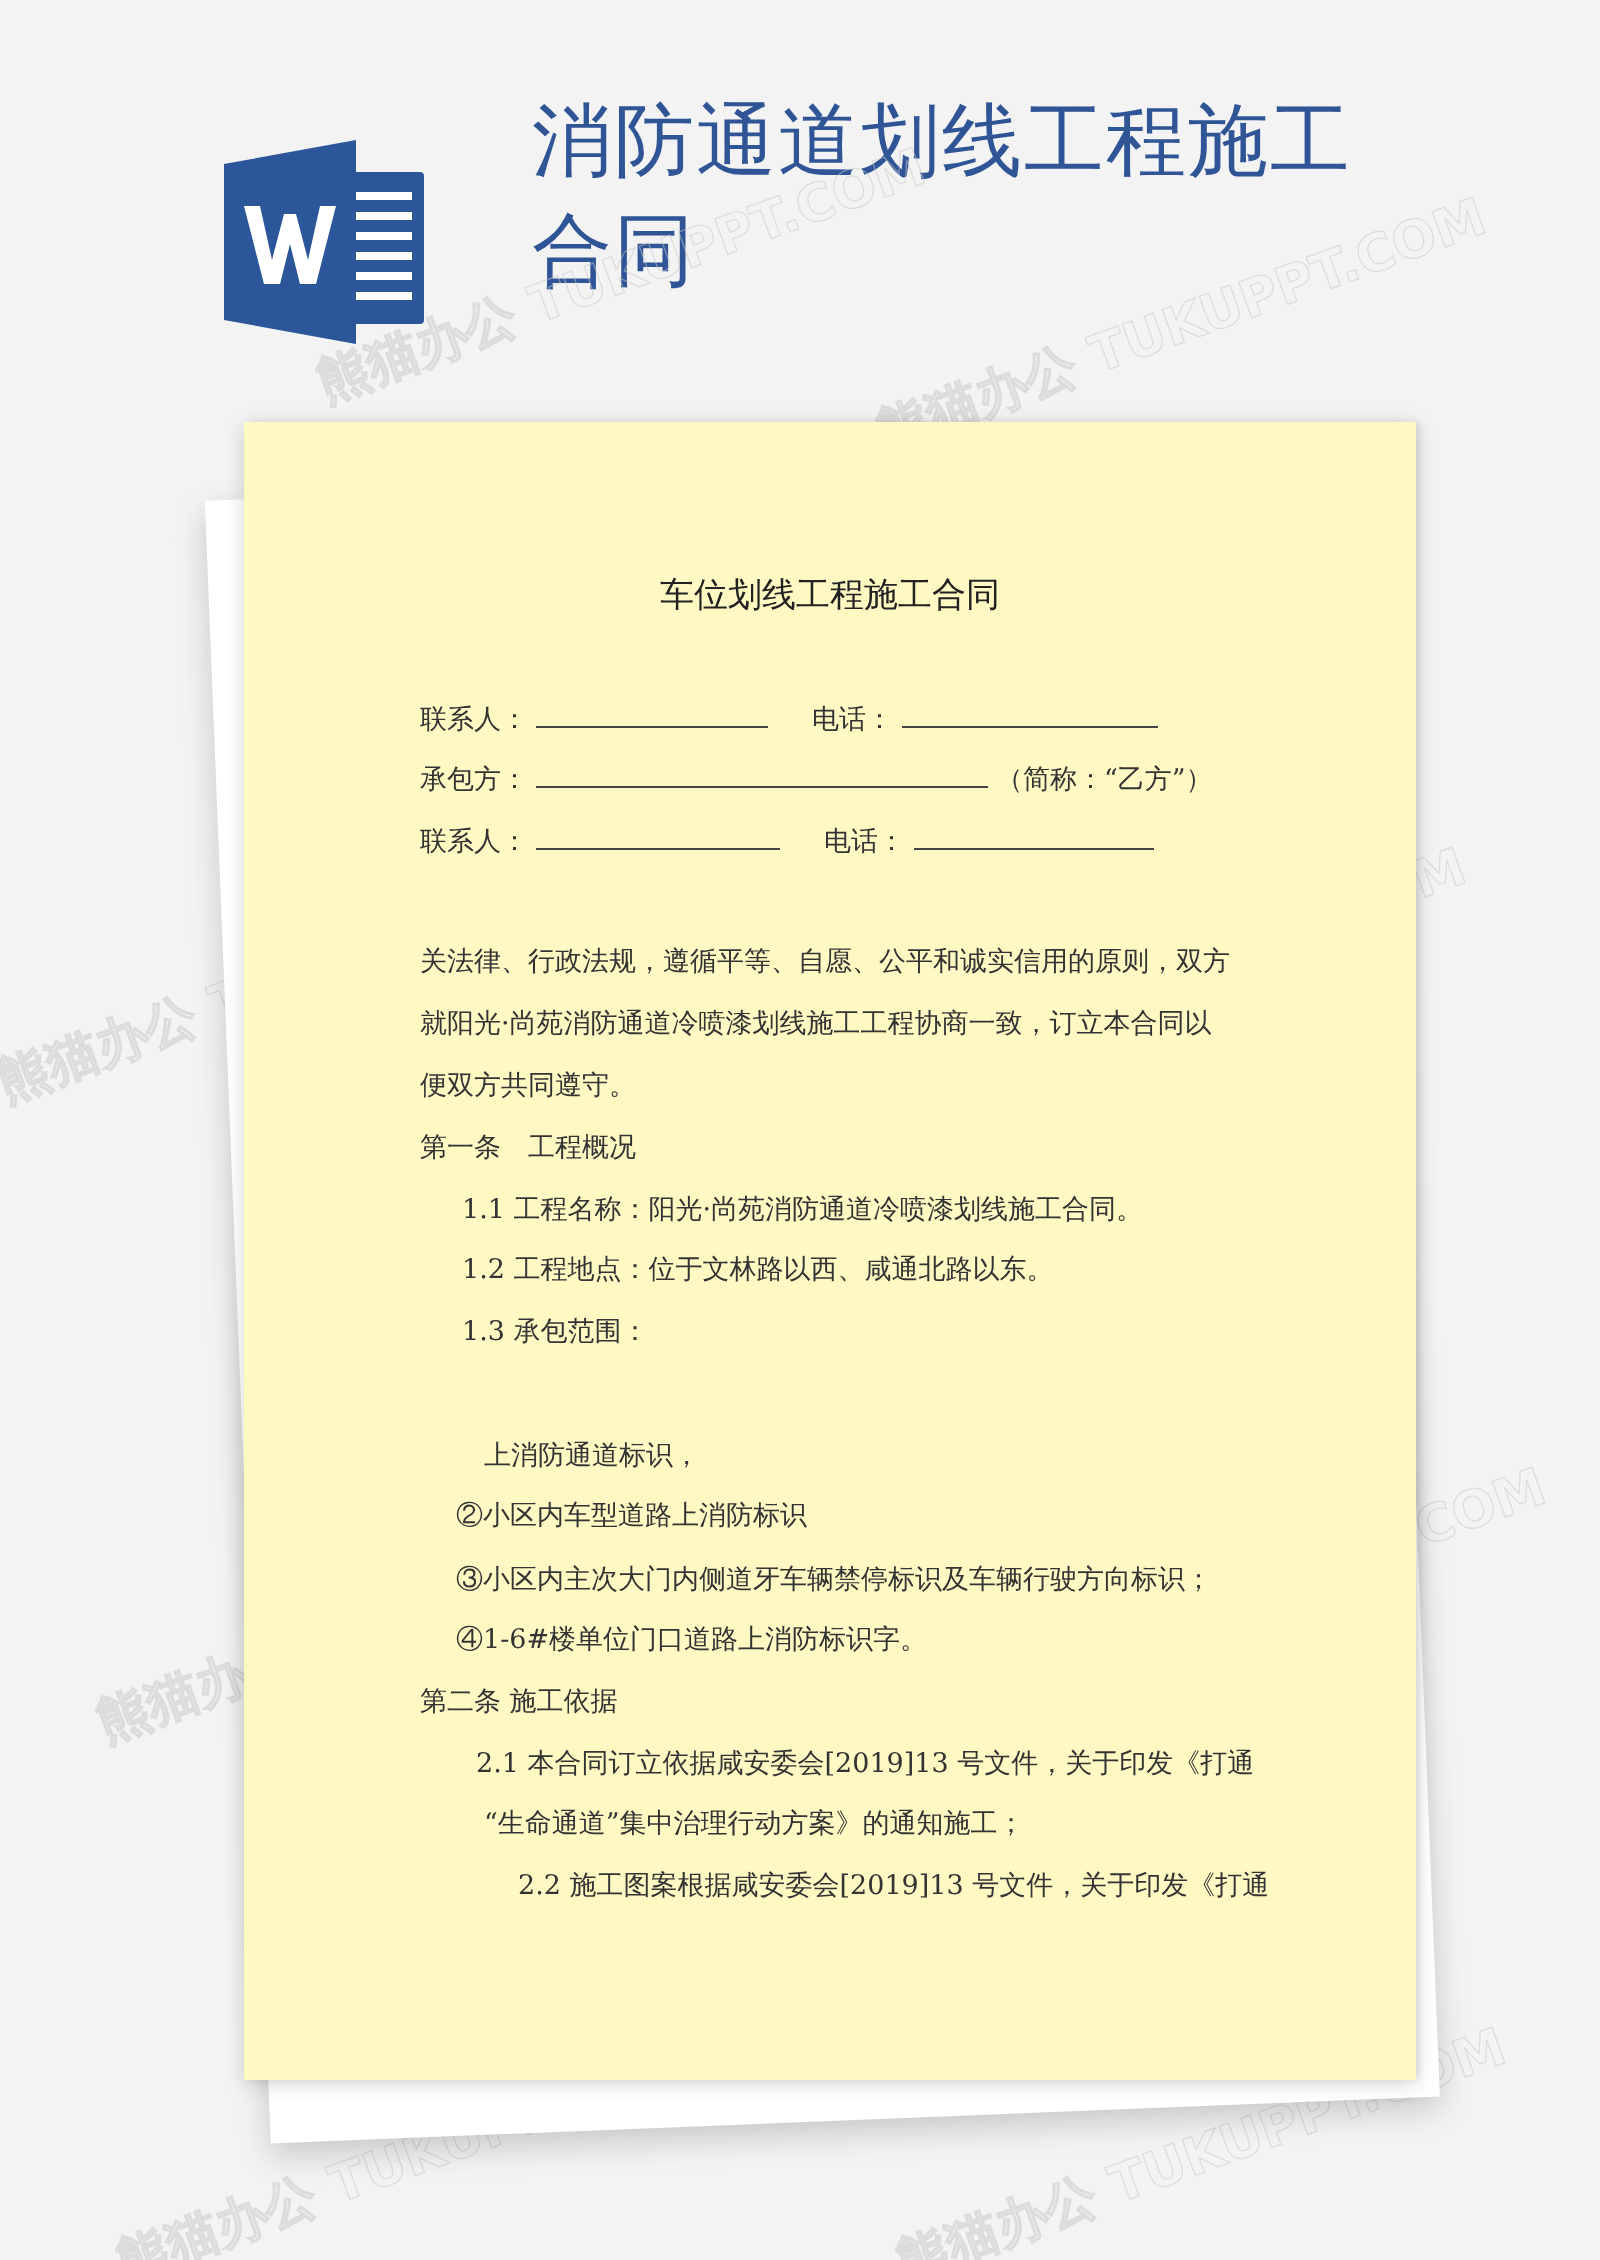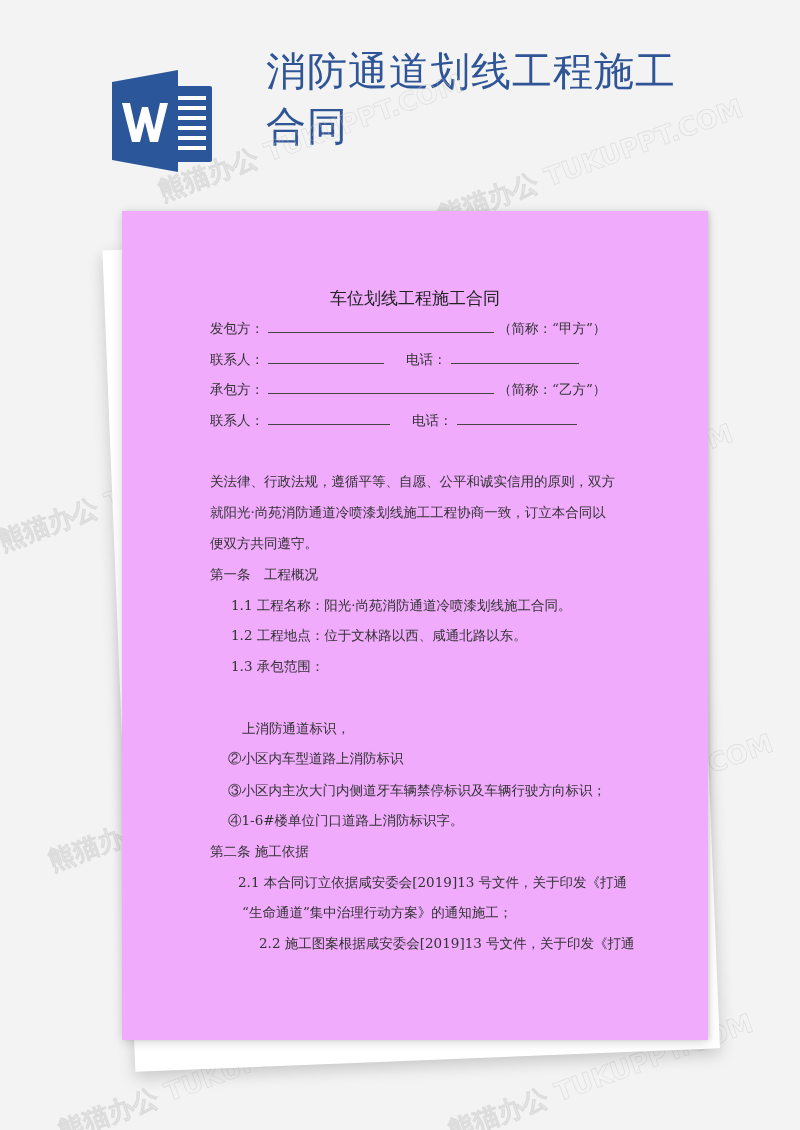--- a/index.html
+++ b/index.html
@@ -16,21 +16,21 @@
       font-size: 40px; line-height: 55px; color: #2f5597; letter-spacing: 1px;
     }
     .back-sheet {
       position: absolute; left: 112px; top: 240px; width: 585px; height: 822px;
       background: #ffffff;
       transform-origin: 0 0; transform: rotate(-2.3deg) translate(-10px, 10px);
       box-shadow: 0 6px 16px rgba(0,0,0,0.18);
     }
     .front-sheet {
       position: absolute; left: 122px; top: 211px; width: 586px; height: 829px;
-      background: #f0abfc;
+      background: #fef9c3;
       box-shadow: 0 2px 10px rgba(0,0,0,0.16), 2px 0 3px rgba(0,0,0,0.08);
     }
     .doc { position: absolute; left: 0; top: 0; width: 586px; height: 829px; color: #333; font-size: 13.5px; }
     .line { position: absolute; white-space: nowrap; height: 20px; line-height: 20px; }
     .doc-title { font-size: 17px; color: #222; }
     .blank { display: inline-block; border-bottom: 1px solid #444; height: 14px; vertical-align: baseline; margin: 0 4px; }
     .watermark {
       position: absolute; font-family: "DejaVu Sans", "Liberation Sans", sans-serif;
       font-size: 26px; font-weight: bold; color: transparent;
       -webkit-text-stroke: 0.6px rgba(200,200,200,0.55);
@@ -65,23 +65,20 @@
 <div class="watermark" style="left:460px; top:780px;">熊猫办公 TUKUPPT.COM</div>
 <div class="watermark" style="left:50px; top:1060px;">熊猫办公 TUKUPPT.COM</div>
 <div class="watermark" style="left:440px; top:1060px;">熊猫办公 TUKUPPT.COM</div>
 
 <div class="back-sheet"></div>
 
 <div class="front-sheet">
   <div class="doc">
     <div class="line doc-title" style="top:77px; left:0; width:586px; text-align:center;">车位划线工程施工合同</div>
 
-    <div class="line" style="top:107px; left:88px;">
-      <span>发包方：</span><span class="blank" style="width:226px;"></span><span>（简称：“甲方”）</span>
-    </div>
     <div class="line" style="top:138px; left:88px;">
       <span>联系人：</span><span class="blank" style="width:116px;"></span><span style="margin-left:18px;">电话：</span><span class="blank" style="width:128px;"></span>
     </div>
     <div class="line" style="top:168px; left:88px;">
       <span>承包方：</span><span class="blank" style="width:226px;"></span><span>（简称：“乙方”）</span>
     </div>
     <div class="line" style="top:199px; left:88px;">
       <span>联系人：</span><span class="blank" style="width:122px;"></span><span style="margin-left:18px;">电话：</span><span class="blank" style="width:120px;"></span>
     </div>
 

